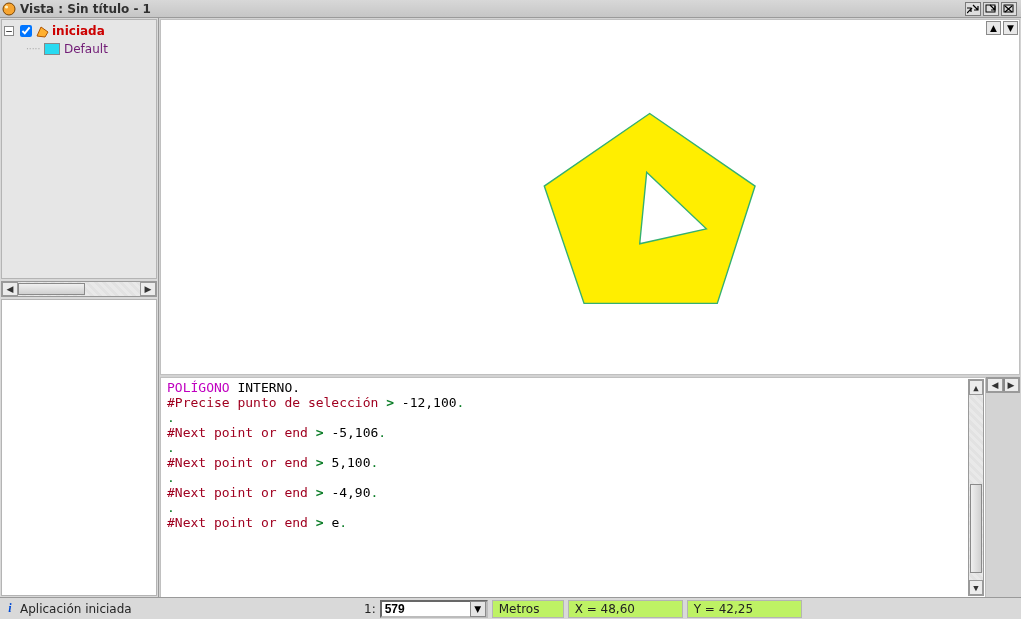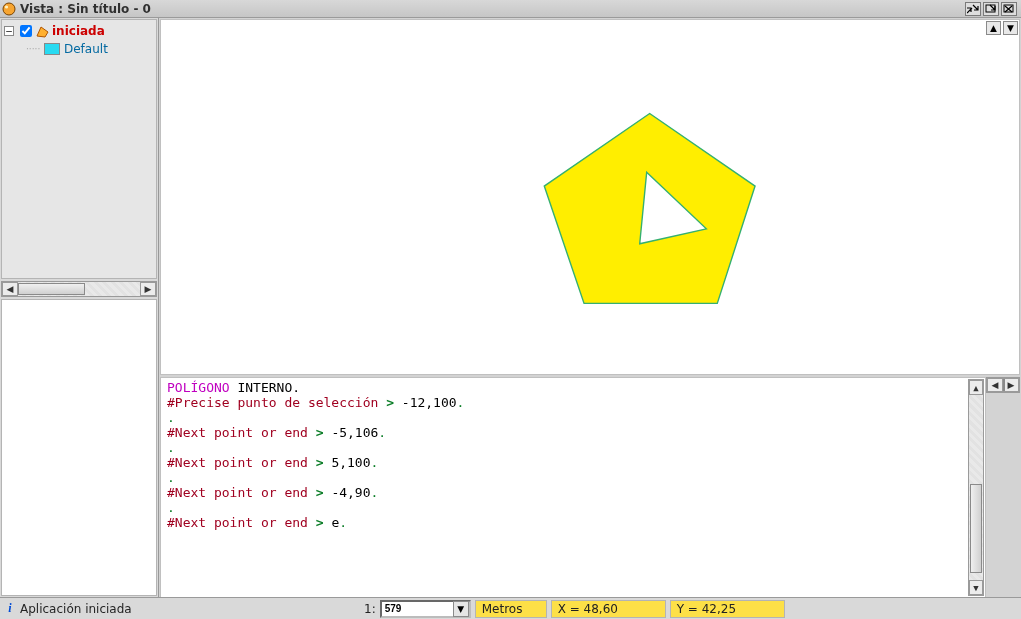--- a/index.html
+++ b/index.html
@@ -103,21 +103,21 @@
     width: 18px;
     color: #aaa;
     font-size: 9px;
     text-align: left;
   }
   .swatch {
     width: 16px; height: 12px;
     margin-right: 4px;
     border: 1px solid #888;
   }
-  .child-label { color: #0369a1; }
+  .child-label { color: #701a75; }
 
   .left-scroll {
     height: 16px;
     border: 1px solid #9a9a9a;
     background: #e5e5e5;
     display: flex;
     margin: 1px;
   }
   .left-scroll .arrow,
   .hscroll .arrow,
@@ -257,21 +257,21 @@
     color: #004bd6;
     font-family: Georgia, "Times New Roman", serif;
     font-style: italic;
     font-weight: bold;
     width: 12px;
     text-align: center;
     margin-right: 4px;
   }
   .cell {
     border: 1px solid #b4b4b4;
-    background: #fde047;
+    background: #bef264;
     height: 18px;
     display: flex;
     align-items: center;
     padding: 0 6px;
     margin-right: 4px;
     color: #222;
     font-size: 12px;
   }
   .scale-group {
     display: flex;
@@ -282,44 +282,44 @@
   .scale-input {
     border: 2px inset #bcbcbc;
     background: #fff;
     height: 18px;
     display: flex;
     align-items: center;
   }
   .scale-input input {
     border: none;
     outline: none;
-    width: 71px;
+    width: 88px;
     font-weight: bold;
-    font-size: 10px;
+    font-size: 12px;
     padding: 0 3px;
   }
   .scale-input .dd {
     width: 16px; height: 16px;
     border: 1px solid #8a8a8a;
     background: #e5e5e5;
     display: flex; align-items: center; justify-content: center;
     font-size: 9px;
   }
 </style>
 </head>
 <body>
 
 <div class="titlebar">
   <span class="app-icon">
     <svg width="14" height="14" viewBox="0 0 14 14">
       <circle cx="7" cy="7" r="6" fill="#f7a531" stroke="#7a4300" stroke-width="1"></circle>
       <circle cx="4.5" cy="5" r="1.6" fill="#fff4c4"></circle>
     </svg>
   </span>
-  <span class="title-text">Vista : Sin título  -  0</span>
+  <span class="title-text">Vista : Sin título  -  1</span>
   <span class="win-btn">
     <svg width="12" height="10">
         <path d="M0 9 L5 4 M0 4 L4 4 L4 8" stroke="#000" fill="none" stroke-width="1.2"></path>
         <path d="M6 1 L11 6 M11 2 L11 6 L7 6" stroke="#000" fill="none" stroke-width="1.2"></path>
       </svg>
   </span>
   <span class="win-btn">
     <svg width="12" height="10">
         <rect x="1" y="1" width="9" height="7" fill="none" stroke="#000"></rect>
         <path d="M5 1 L10 6 M10 2 L10 6 L6 6" stroke="#000" fill="none" stroke-width="1.2"></path>

